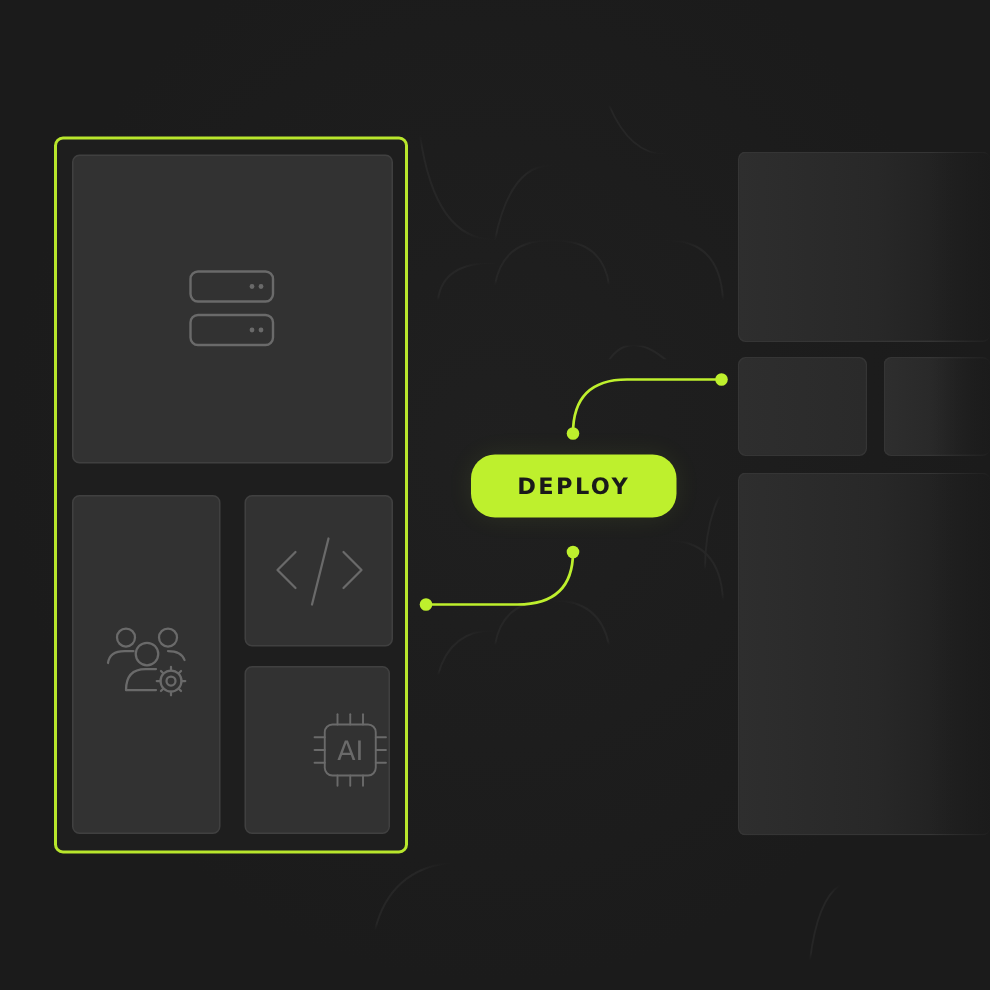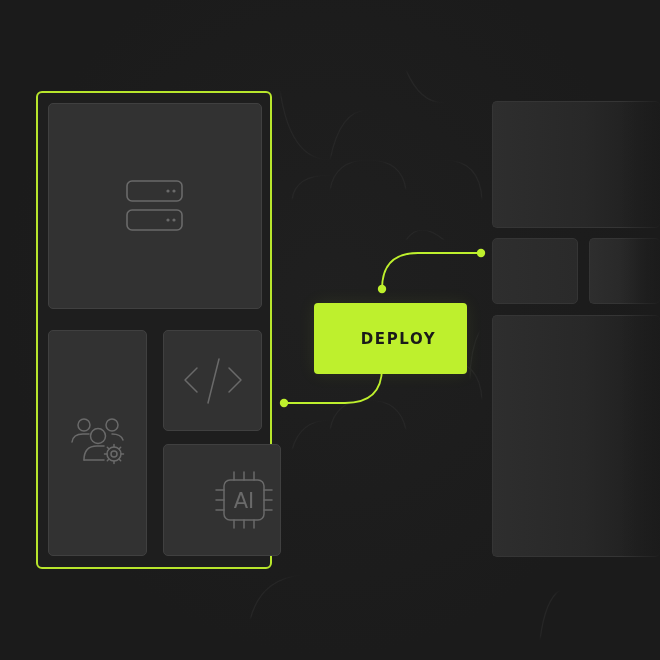--- a/index.html
+++ b/index.html
@@ -24,28 +24,27 @@
     .card {
       position: absolute;
       background: #323232;
       border: 1px solid #404040;
       border-radius: 5px;
       box-sizing: border-box;
       display: flex; align-items: center; justify-content: center;
     }
     .card svg { display: block; }
     .deploy {
-      position: absolute; left: 314px; top: 303px; width: 137px; height: 71px;
-      background: #bef02d; border-radius: 4px;
+      position: absolute; left: 314px; top: 303px; width: 137px; height: 42px;
+      background: #bef02d; border-radius: 16px;
       display: flex; align-items: center; justify-content: center;
       color: #1a1a1a; font-weight: bold; font-size: 15px; letter-spacing: 1.6px;
       font-family: "DejaVu Sans", sans-serif;
       cursor: pointer;
       box-shadow: 0 0 18px rgba(190,240,45,0.08);
-      padding-left: 16px;
     }
     .rcard {
       position: absolute;
       border-radius: 5px;
       background: linear-gradient(90deg, #2e2e2e 0%, #282828 55%, #1d1d1d 100%);
       border: 1px solid #353535;
       border-right: none;
       box-sizing: border-box;
     }
     .fade-right {
@@ -140,21 +139,21 @@
   <div class="card" style="left:163px; top:330px; width:99px; height:101px;">
     <svg width="60" height="48" viewBox="0 0 60 48">
       <g fill="none" stroke="#6a6a6a" stroke-width="1.5" stroke-linecap="round" stroke-linejoin="round">
         <polyline points="14,11 2,23 14,35"></polyline>
         <polyline points="46,11 58,23 46,35"></polyline>
         <line x1="36" y1="2" x2="25" y2="46"></line>
       </g>
     </svg>
   </div>
 
-  <div class="card" style="left:163px; top:444px; width:118px; height:112px;padding-left:44px;">
+  <div class="card" style="left:163px; top:444px; width:97px; height:112px;padding-left:44px;">
     <svg width="60" height="60" viewBox="0 0 60 60">
       <g fill="none" stroke="#6a6a6a" stroke-width="1.5" stroke-linecap="round">
         <rect x="10" y="10" width="40" height="40" rx="6"></rect>
         <line x1="20" y1="2" x2="20" y2="10"></line>
           <line x1="30" y1="2" x2="30" y2="10"></line>
           <line x1="40" y1="2" x2="40" y2="10"></line>
         <line x1="20" y1="50" x2="20" y2="58"></line>
           <line x1="30" y1="50" x2="30" y2="58"></line>
           <line x1="40" y1="50" x2="40" y2="58"></line>
         <line x1="2" y1="20" x2="10" y2="20"></line>

